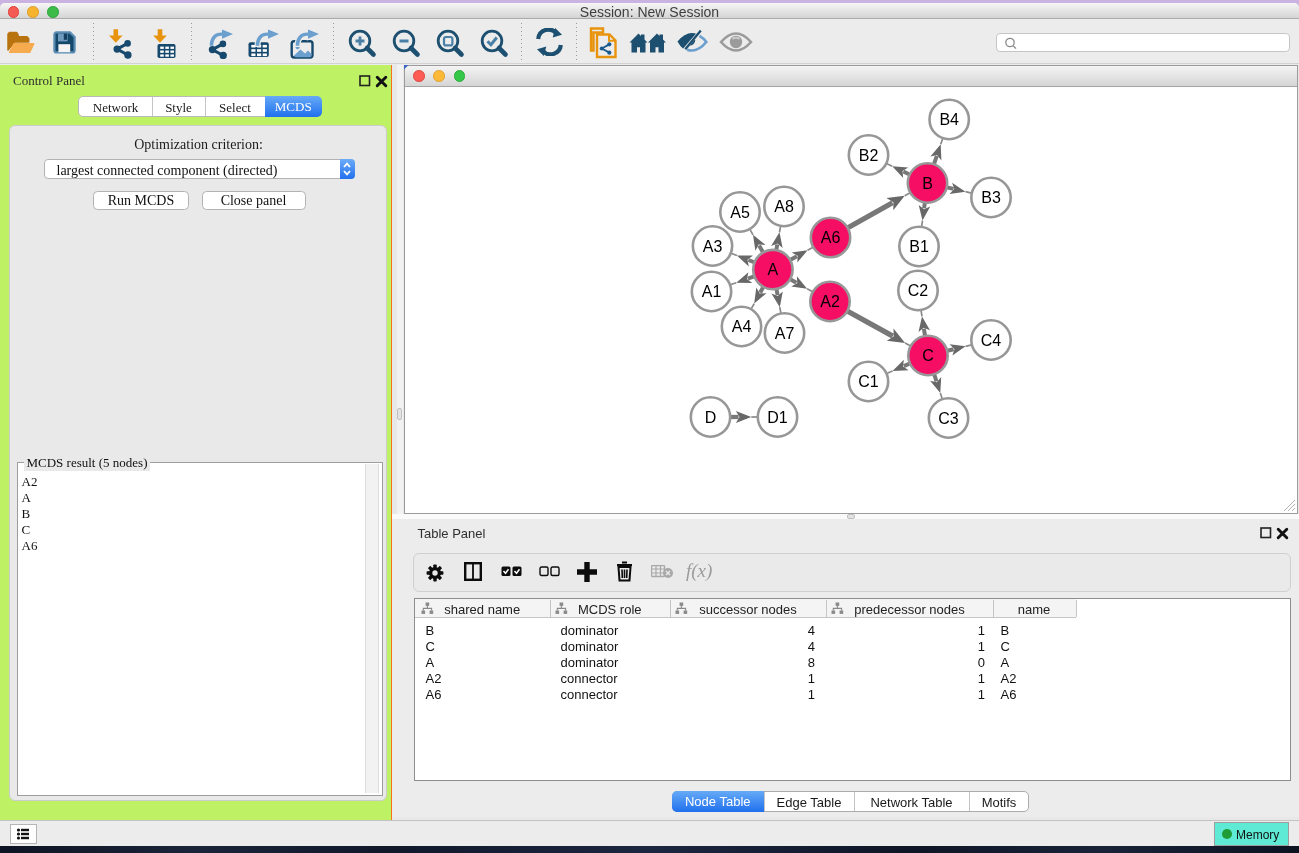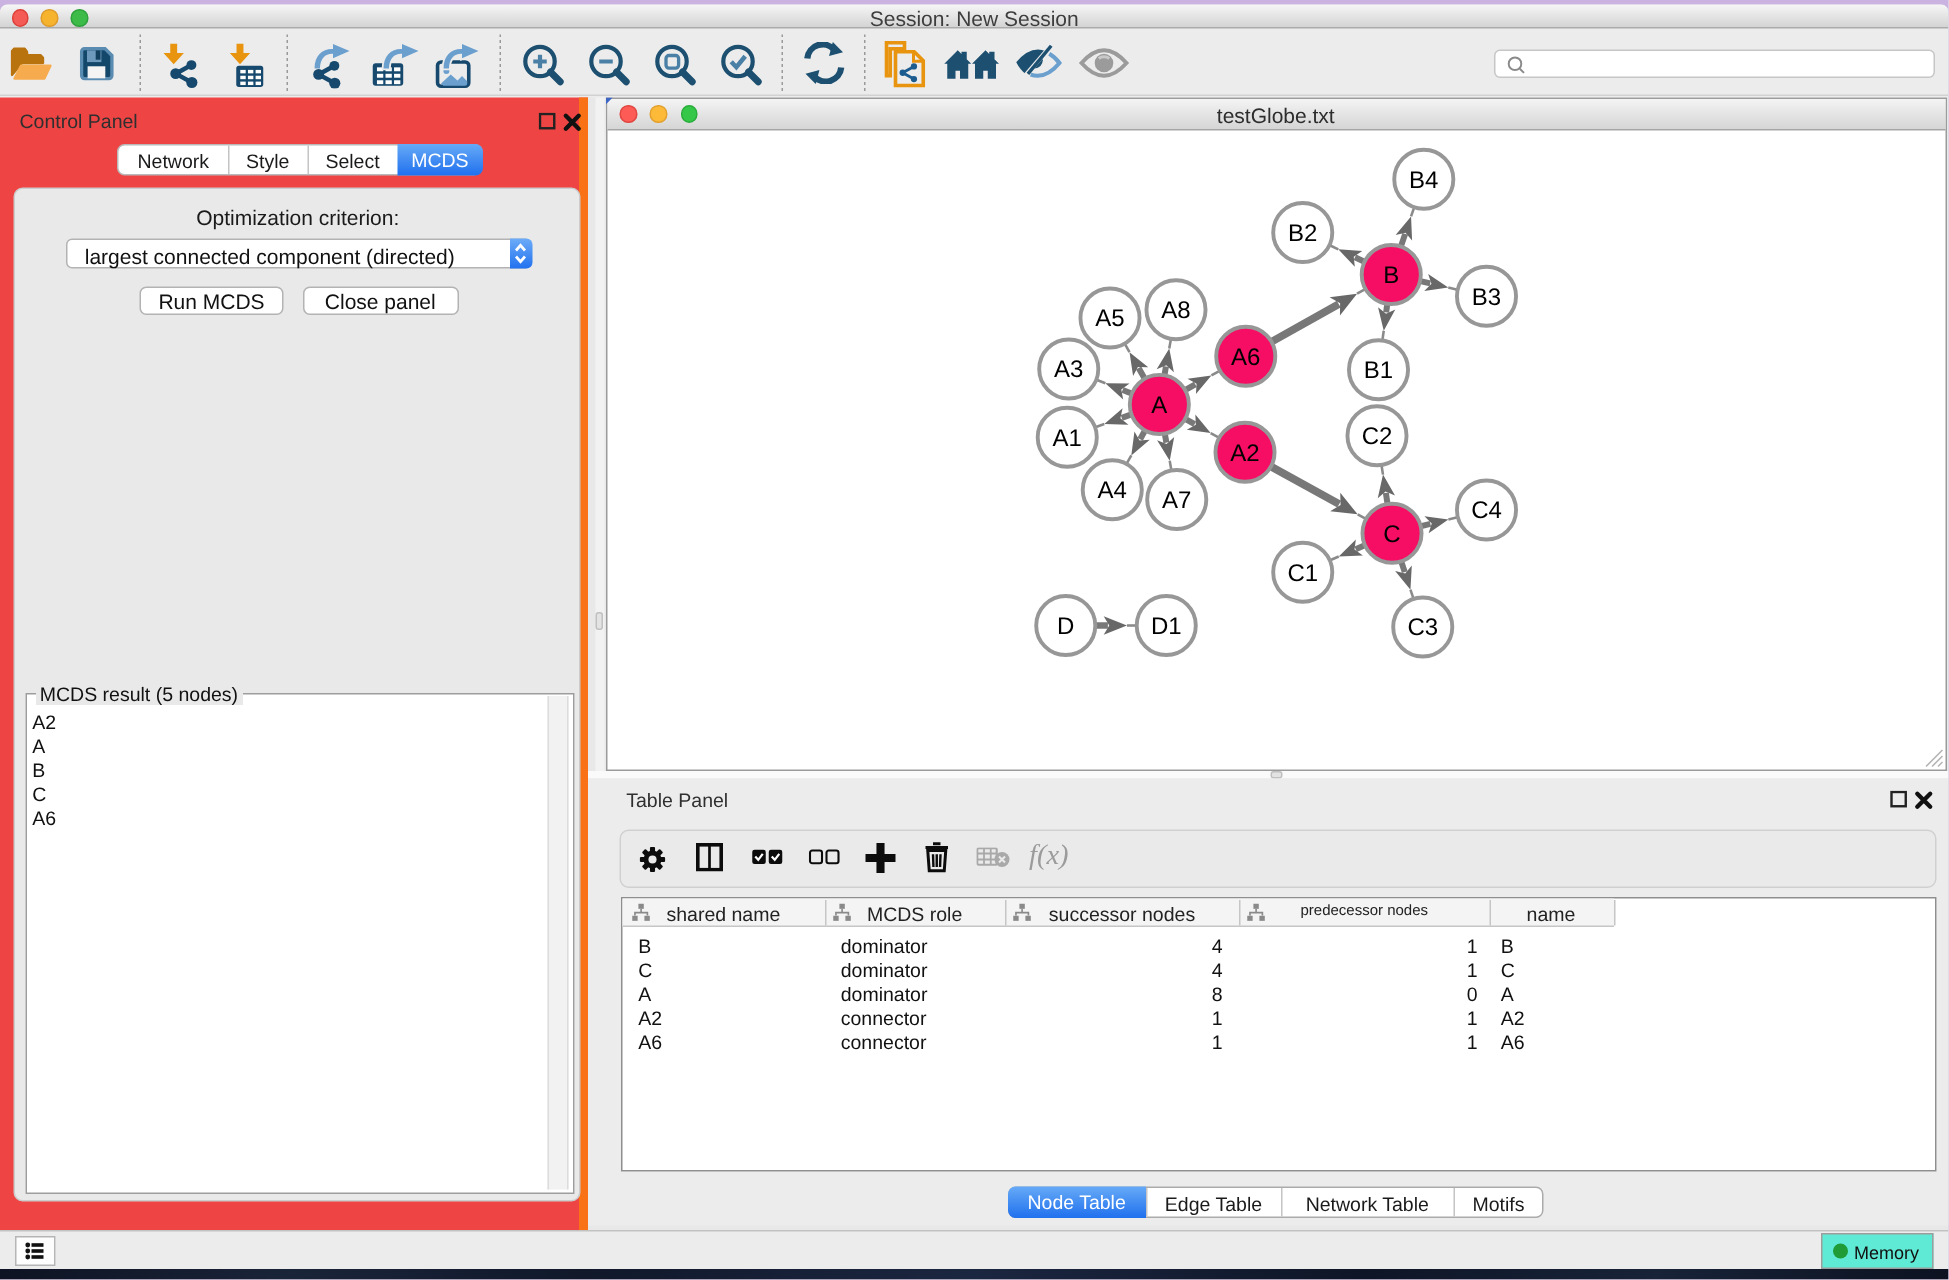--- a/index.html
+++ b/index.html
@@ -143,21 +143,21 @@
     <div class="abs" style="left:521px;top:20px;width:1px;height:38px;background-image:repeating-linear-gradient(#9a9a9a 0 1.5px, transparent 1.5px 4px);"></div>
     <div class="abs" style="left:576px;top:20px;width:1px;height:38px;background-image:repeating-linear-gradient(#9a9a9a 0 1.5px, transparent 1.5px 4px);"></div>
 
   <div class="abs" style="left:996px;top:30px;width:294px;height:19px;background:#fff;border:1px solid #c6c6c6;border-radius:4px;">
     <svg width="16" height="15" style="position:absolute;left:6px;top:2px;">
         <circle cx="7" cy="6.5" r="4.2" fill="none" stroke="#8a8a8a" stroke-width="1.3"></circle>
         <line x1="10.2" y1="9.8" x2="13" y2="12.6" stroke="#8a8a8a" stroke-width="1.3"></line>
       </svg>
   </div>
 
-<div class="abs" style="left:0;top:62px;width:392px;height:755px;background:#ef4444;border-right:6px solid #f97316;">
+<div class="abs" style="left:0;top:62px;width:392px;height:755px;background:#bef264;border-right:1px solid #f97316;font-family:Liberation Serif, serif;">
   <div class="abs" style="left:13px;top:8px;font-size:13px;color:#2f2f2f;">Control Panel</div>
   <svg class="abs" style="left:359px;top:10px;" width="12" height="12">
         <rect x="1" y="1" width="9.5" height="9.5" fill="none" stroke="#222" stroke-width="1.6"></rect>
       </svg>
   <svg class="abs" style="left:375px;top:10px;" width="13" height="13">
         <path d="M2.2 2.2 L10.8 10.8 M10.8 2.2 L2.2 10.8" stroke="#111" stroke-width="2.9" stroke-linecap="round"></path>
       </svg>
 
   <div class="abs" style="left:78px;top:31px;width:243px;height:21px;background:#fff;border:1px solid #b9b9b9;border-radius:5px;font-size:13px;color:#1a1a1a;">
     <div class="abs" style="left:72.5px;top:0;width:1px;height:19px;background:#c4c4c4;"></div>
@@ -189,21 +189,20 @@
       <div class="abs" style="right:3px;top:1px;width:14px;height:329px;background:#f2f2f2;border-left:1px solid #dcdcdc;border-right:1px solid #dcdcdc;"></div>
       <div class="abs" style="left:4px;top:11px;font-size:13px;color:#111;line-height:16px;">A2<br>A<br>B<br>C<br>A6</div>
     </div>
   </div>
 </div>
 
   <div class="abs" style="left:392px;top:62px;width:907px;height:755px;background:#e8e8e8;"></div>
 
 <div class="abs" style="left:403.5px;top:62px;width:894px;height:448.5px;background:#fff;border:1px solid #9b9b9b;">
   <div class="abs" style="left:0;top:0;width:892px;height:21px;background:linear-gradient(#f4f4f4,#d5d5d5);border-bottom:1px solid #a5a5a5;"></div>
-  <div class="abs" style="left:0;top:2.5px;width:892px;text-align:center;font-size:14px;color:#2d2d2d;">testGlobe.txt</div>
   <div class="abs" style="left:8.5px;top:4px;width:11.5px;height:11.5px;border-radius:50%;background:#fc5b56;border:1px solid #e14640;"></div>
   <div class="abs" style="left:28.8px;top:4px;width:11.5px;height:11.5px;border-radius:50%;background:#fdba38;border:1px solid #e2a12f;"></div>
   <div class="abs" style="left:49.1px;top:4px;width:11.5px;height:11.5px;border-radius:50%;background:#34c748;border:1px solid #2bad3c;"></div>
   <svg class="abs" style="left:-1px;top:-1.5px;" width="6" height="6">
         <path d="M0 0 L4.5 0 L0 4.5 Z" fill="#3c66c4"></path>
       </svg>
 
   <div class="abs" style="left:0px;top:20px;"><svg width="893" height="427" viewBox="0 0 893 427" font-family="Liberation Sans, sans-serif">
           <line x1="348.0" y1="148.8" x2="344.9" y2="143.3" stroke="#8a8a8a" stroke-width="1.7"></line>
           <line x1="367.9" y1="183.6" x2="354.1" y2="159.4" stroke="#787878" stroke-width="4.0"></line>
@@ -403,21 +402,21 @@
     </svg>
     <svg class="abs" style="left:830.5px;top:598.5px;" width="13" height="13" viewBox="0 0 13 13">
       <rect x="4.6" y="0.5" width="3.6" height="3.4" fill="#8a8a8a"></rect>
       <rect x="0.5" y="8.5" width="3.6" height="3.4" fill="#8a8a8a"></rect>
       <rect x="8.6" y="8.5" width="3.6" height="3.4" fill="#8a8a8a"></rect>
       <path d="M6.4 4 v2.5 M2.3 8.4 v-2 h8.3 v2" fill="none" stroke="#8a8a8a" stroke-width="1.1"></path>
     </svg>
 <div class="abs" style="left:415px;top:598.5px;width:134.5px;text-align:center;font-size:13px;color:#222;">shared name</div>
 <div class="abs" style="left:549.5px;top:598.5px;width:120.5px;text-align:center;font-size:13px;color:#222;">MCDS role</div>
 <div class="abs" style="left:670px;top:598.5px;width:156px;text-align:center;font-size:13px;color:#222;">successor nodes</div>
-<div class="abs" style="left:826px;top:598.5px;width:167px;text-align:center;font-size:10px;color:#222;">predecessor nodes</div>
+<div class="abs" style="left:826px;top:598.5px;width:167px;text-align:center;font-size:13px;color:#222;">predecessor nodes</div>
 <div class="abs" style="left:993px;top:598.5px;width:82px;text-align:center;font-size:13px;color:#222;">name</div>
 <div class="abs" style="left:425.5px;top:619.5px;font-size:13px;color:#111;">B</div>
 <div class="abs" style="left:560.5px;top:619.5px;font-size:13px;color:#111;">dominator</div>
 <div class="abs" style="left:700px;top:619.5px;width:115px;text-align:right;font-size:13px;color:#111;">4</div>
 <div class="abs" style="left:870px;top:619.5px;width:115px;text-align:right;font-size:13px;color:#111;">1</div>
 <div class="abs" style="left:1000.5px;top:619.5px;font-size:13px;color:#111;">B</div>
 <div class="abs" style="left:425.5px;top:635.5px;font-size:13px;color:#111;">C</div>
 <div class="abs" style="left:560.5px;top:635.5px;font-size:13px;color:#111;">dominator</div>
 <div class="abs" style="left:700px;top:635.5px;width:115px;text-align:right;font-size:13px;color:#111;">4</div>
 <div class="abs" style="left:870px;top:635.5px;width:115px;text-align:right;font-size:13px;color:#111;">1</div>

